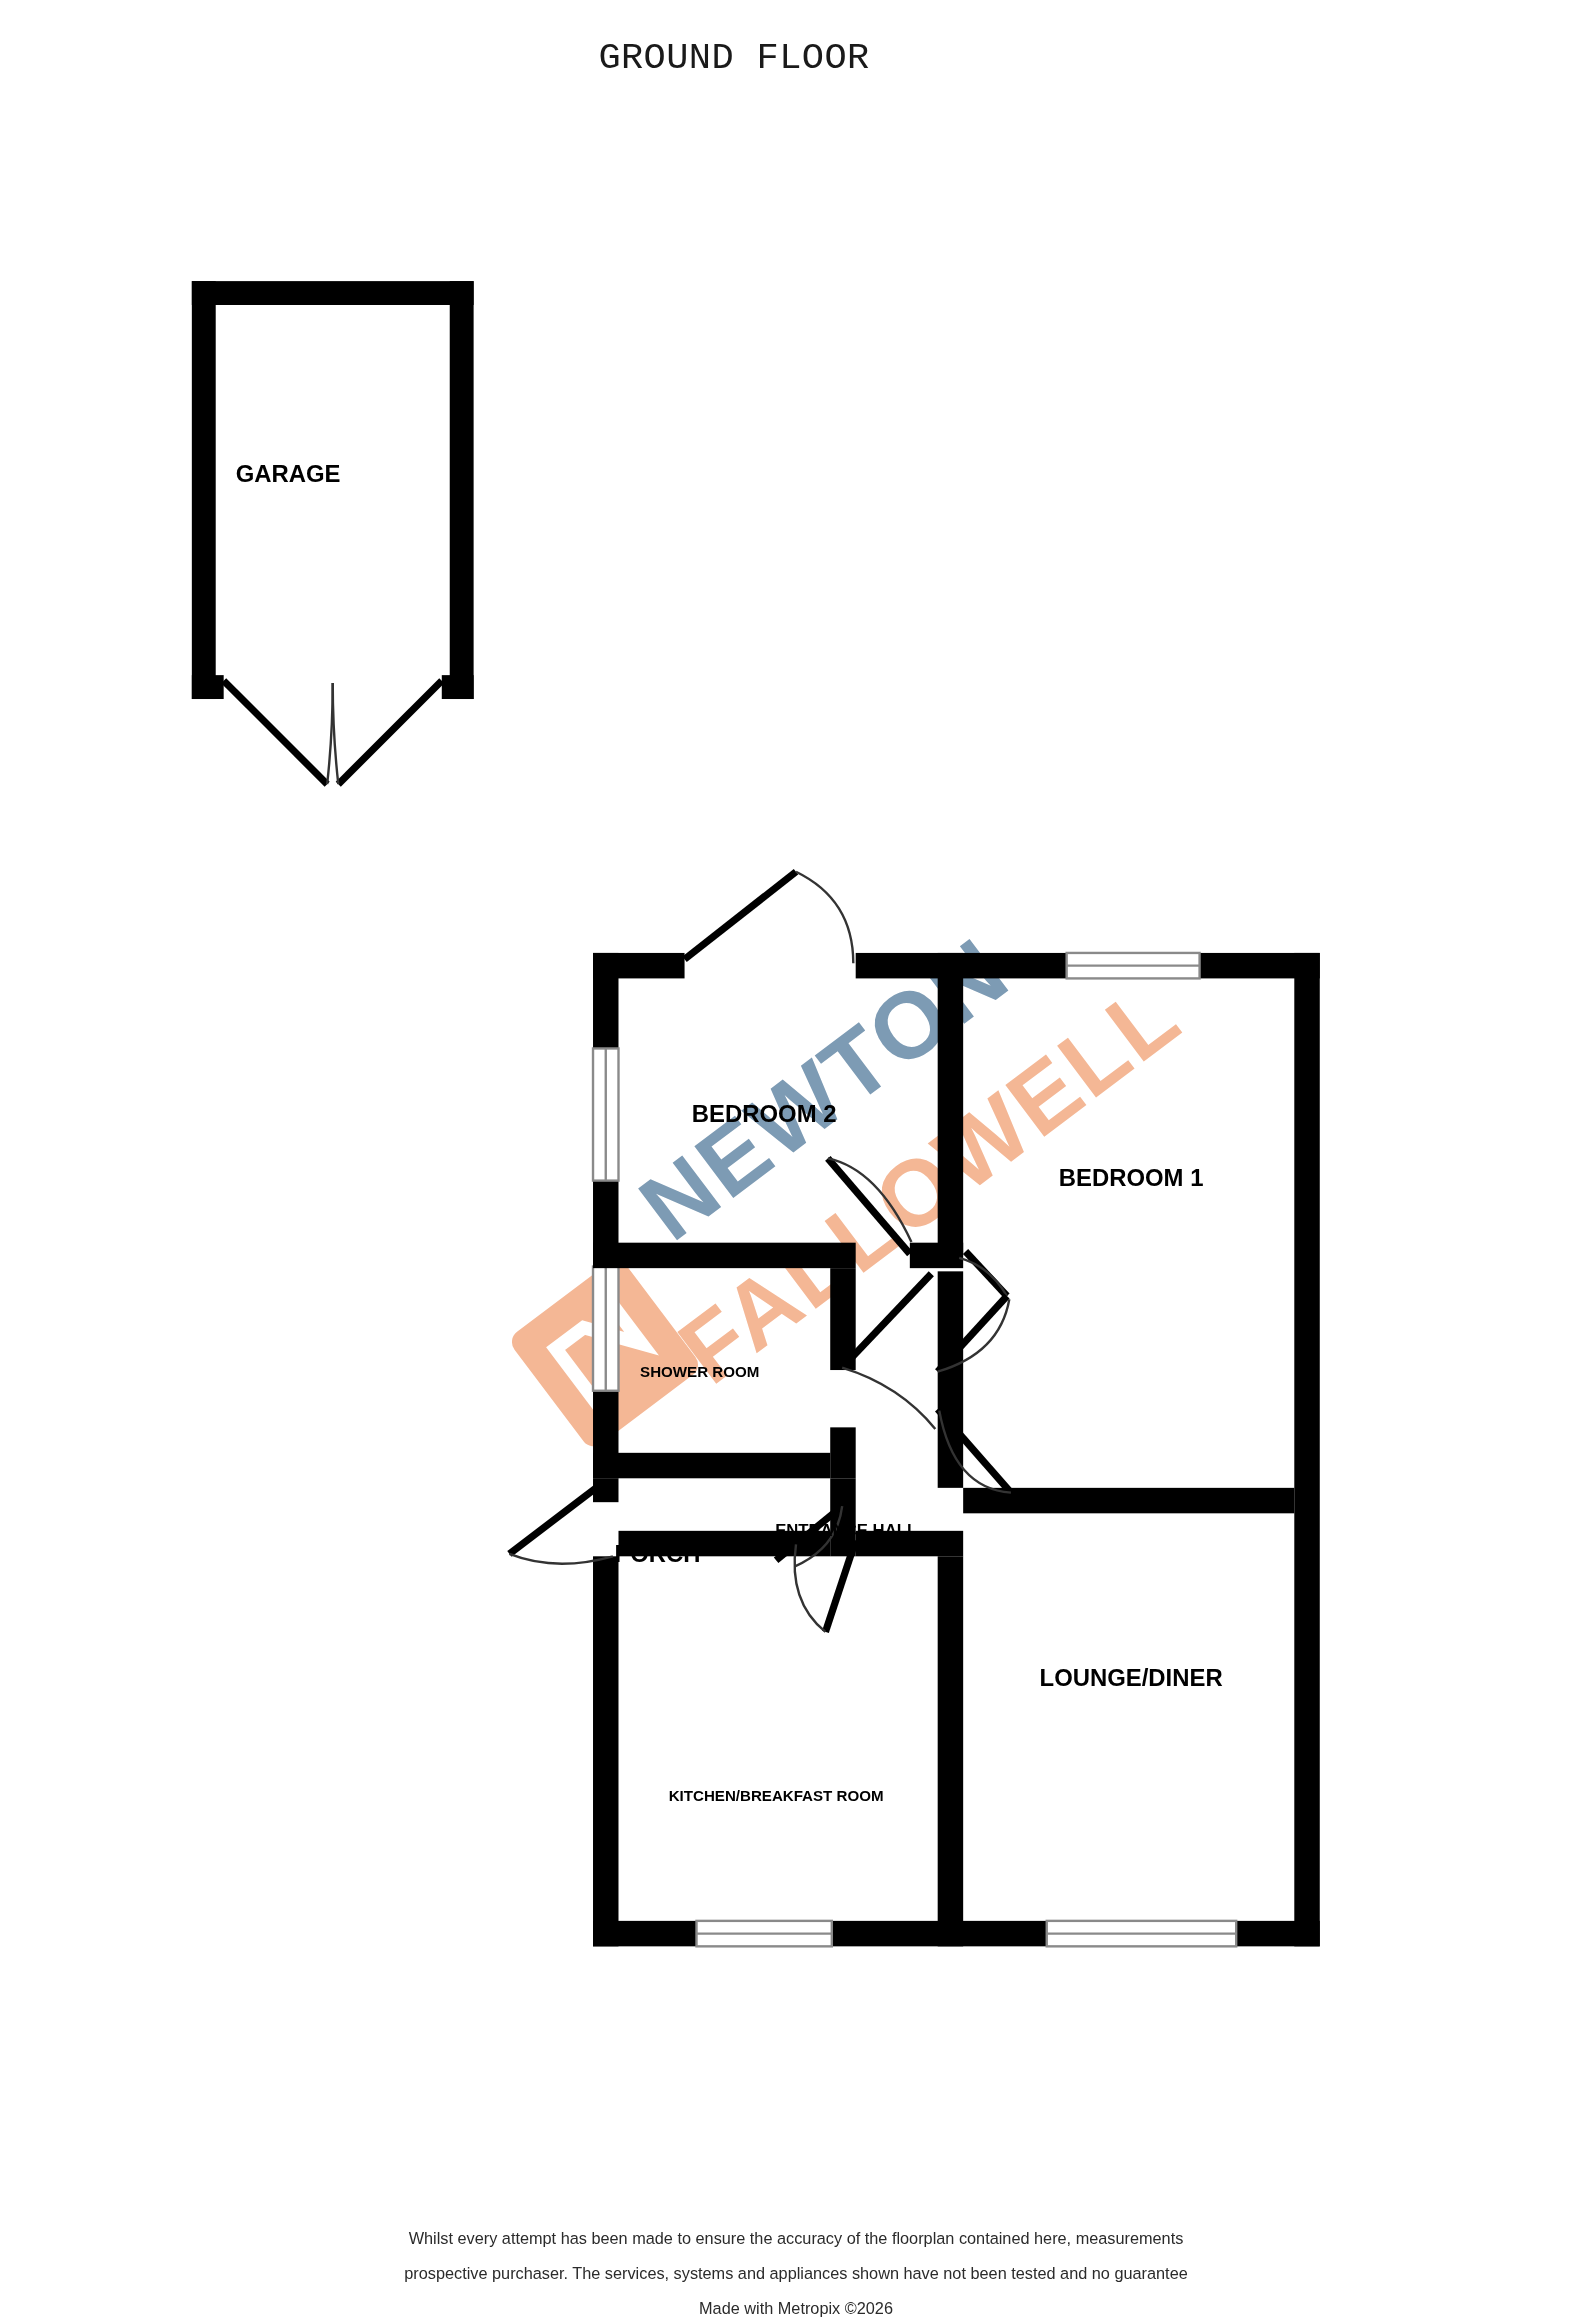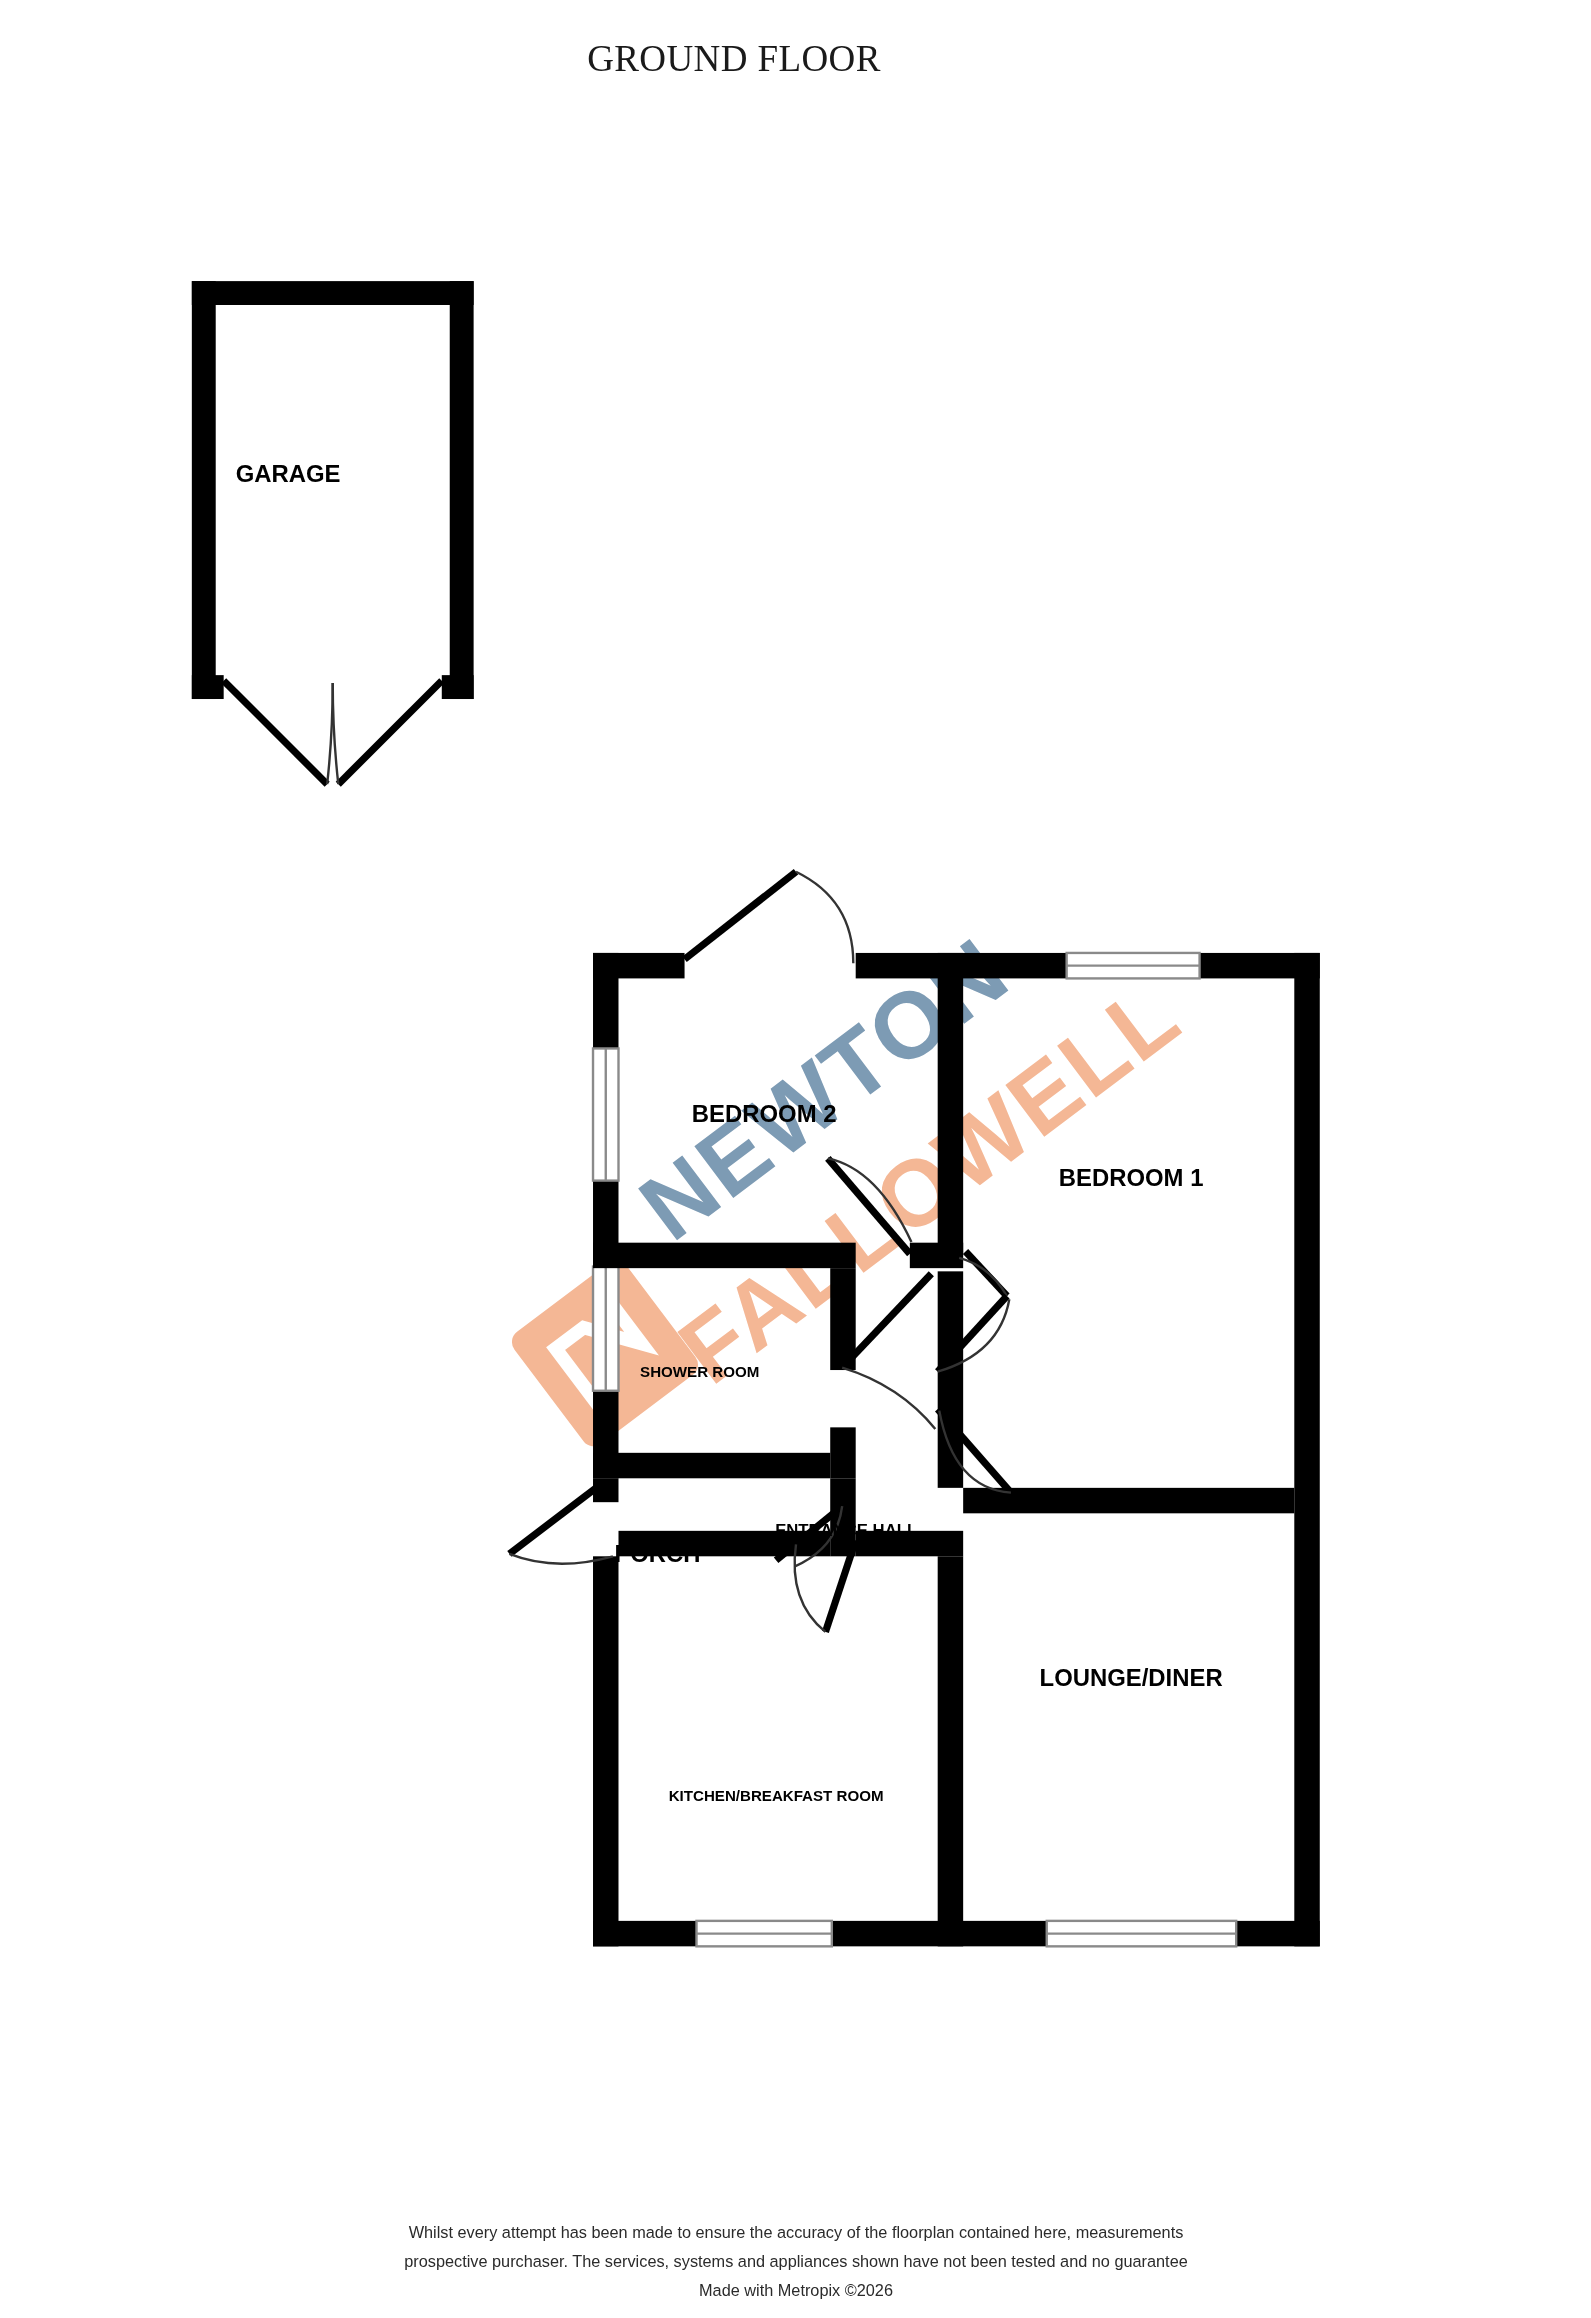--- a/index.html
+++ b/index.html
@@ -25,21 +25,21 @@
   .floor-title {
     position: absolute;
     top: 37px;
     left: 0;
     width: 1592px;
     text-align: center;
     font-size: 37px;
     font-weight: 400;
     letter-spacing: 0.4px;
     color: #1a1a1a;
-    font-family: Liberation Serif, serif;
+    font-family: Liberation Mono, monospace;
   }
   
   .floor-title > span { position: relative; left: -62px; }
 
   #plan-svg {
     position: absolute;
     top: 0;
     left: 0;
     width: 1592px;
     height: 2319px;
@@ -49,21 +49,21 @@
     position: absolute;
     left: 0;
     top: 2214px;
     width: 1592px;
     text-align: center;
     font-size: 16.3px;
     line-height: 21px;
     color: #2b2b2b;
     font-family: "Liberation Sans", sans-serif;
   }
-  .footer p { margin: 8px; }
+  .footer p { margin: 14px; }
   .footer .made { margin-top: 0px; }
 </style>
 </head>
 <body>
 
 <div id="page">
 
   <div class="floor-title"><span>GROUND FLOOR</span></div>
 
   <svg id="plan-svg" viewBox="0 0 2000 2913" xmlns="http://www.w3.org/2000/svg">

